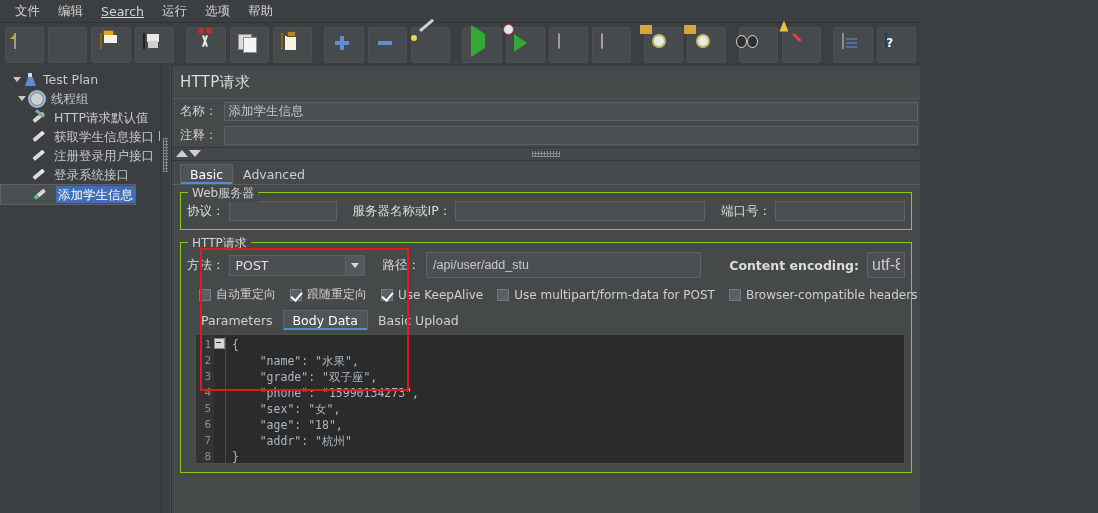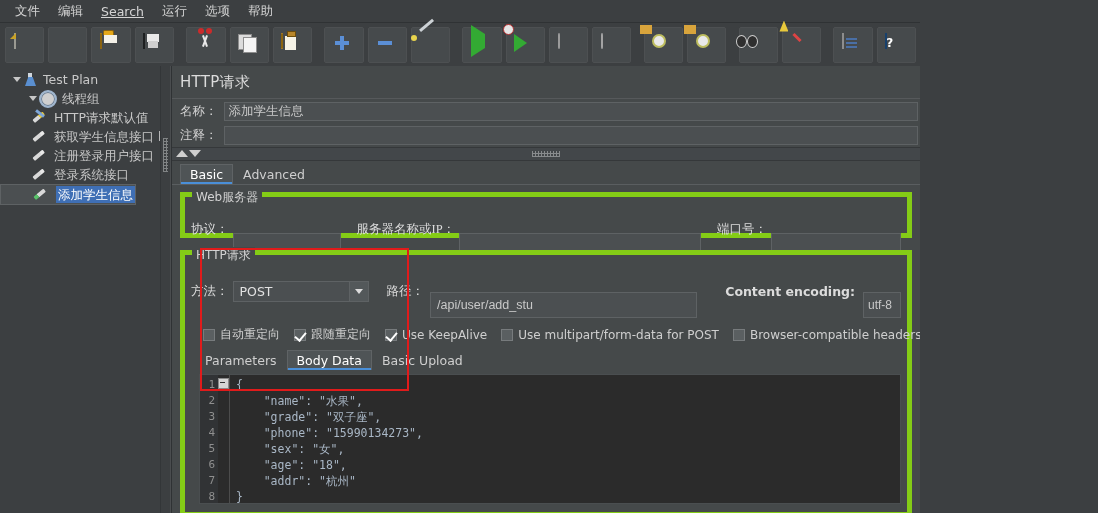--- a/index.html
+++ b/index.html
@@ -85,21 +85,21 @@
   .ic-help:before{content:"?";position:absolute;left:0;right:0;top:1px;text-align:center;color:#fff;
                   font-size:12px;font-weight:bold;line-height:16px;}
 
   
   .content{position:absolute;left:0;top:66px;right:0;bottom:0;display:flex;}
 
   
   .tree{width:160px;background:#3c3f41;padding-top:4px;position:relative;flex:none;}
   .trow{display:flex;align-items:center;height:19px;padding-left:4px;white-space:nowrap;}
   .trow.sel .tlabel{background:#3f6fb5;color:#ffffff;}
-  .ind1{padding-left:12px;} .ind2{padding-left:8px;margin-left:20px;} .ind3{padding-left:34px;}
+  .ind1{padding-left:12px;} .ind2{padding-left:17px;} .ind3{padding-left:34px;}
   .arrow{width:11px;height:11px;position:relative;flex:none;}
   .arrow:before{content:"";position:absolute;left:1px;top:3px;border-style:solid;border-width:5px 4px 0 4px;
                 border-color:#c7c7c7 transparent transparent transparent;}
   .tic{width:15px;height:15px;margin-right:3px;flex:none;position:relative;}
   .tic-plan:before{content:"";position:absolute;left:5px;top:1px;width:4px;height:5px;background:#cfd6dd;}
   .tic-plan:after{content:"";position:absolute;left:2px;top:5px;width:11px;height:9px;background:#5a8fd0;
                   clip-path:polygon(30% 0,70% 0,100% 100%,0 100%);}
   .tic-gear{width:14px;height:14px;border-radius:50%;background:#cfcfcf;border:2px solid #9fb6cf;
             box-shadow:0 0 0 1px #6c8097 inset;}
   .tic-chart:before{content:"";position:absolute;left:1px;bottom:2px;width:12px;height:2px;background:#d0d0d0;}
@@ -143,26 +143,26 @@
                 repeating-linear-gradient(90deg,#9a9d9e 0 1px,transparent 1px 3px);opacity:.8;}
 
   
   .tabs{display:flex;align-items:flex-end;padding-left:8px;height:20px;margin-top:3px;}
   .tab{padding:2px 9px 2px 9px;font-size:12.5px;color:#cfcfcf;border:1px solid transparent;
        border-bottom:none;line-height:15px;}
   .tab.active{background:#4f5456;color:#ffffff;border-color:#5f6365;box-shadow:inset 0 -2px 0 #4a8fd8;}
   .tabline{height:1px;background:#5a5e60;}
 
   
-  .group{margin:7px 8px 0 8px;border:5px solid #84cc16;padding:6px 6px 8px 6px;position:relative;}
+  .group{margin:7px 8px 0 8px;border:1px solid #84cc16;padding:6px 6px 8px 6px;position:relative;}
   .glegend{position:absolute;top:-8px;left:7px;background:#45494a;padding:0 4px;font-size:12px;color:#d2d2d2;}
 
   .inline{display:flex;align-items:center;}
   .ilabel{color:#dcdcdc;font-size:12.5px;white-space:nowrap;}
-  .ibox{height:20px;background:#4b4f51;border:1px solid #5e6264;box-sizing:border-box;margin-top:28px;}
+  .ibox{height:20px;background:#4b4f51;border:1px solid #5e6264;box-sizing:border-box;}
 
   
   .sel{height:21px;width:136px;background:#4b4f51;border:1px solid #5e6264;display:flex;align-items:center;
        justify-content:space-between;box-sizing:border-box;}
   .sel .v{padding-left:6px;color:#e2e2e2;font-size:12.5px;}
   .sel .ar{width:18px;height:19px;background:#53585a;border-left:1px solid #5e6264;
            display:flex;align-items:center;justify-content:center;}
   .sel .ar:after{content:"";border-style:solid;border-width:5px 4px 0 4px;
                  border-color:#dcdcdc transparent transparent transparent;}
 
@@ -345,40 +345,40 @@
         <div class="tab active">Basic</div>
         <div class="tab">Advanced</div>
       </div>
       <div class="tabline"></div>
 
       <div class="group" style="height:22px;">
         <span class="glegend">Web服务器</span>
         <div class="inline" style="margin-top:2px;">
           <span class="ilabel">协议：</span>
           <input class="ibox" style="width: 108px; margin-left: 4px; color: rgb(201, 201, 201); padding: 0px 4px; font-size: 12px;" value="">
-          <span class="ilabel" style="margin-left:16px;font-family:Liberation Serif, serif;">服务器名称或IP：</span>
+          <span class="ilabel" style="margin-left:16px;">服务器名称或IP：</span>
           <input class="ibox" style="flex: 1 1 0%; margin-left: 4px; color: rgb(201, 201, 201); padding: 0px 4px; font-size: 12px; min-width: 40px;" value="">
           <span class="ilabel" style="margin-left:16px;">端口号：</span>
           <input class="ibox" style="width: 130px; margin-left: 4px; color: rgb(201, 201, 201); padding: 0px 4px; font-size: 12px;" value="">
         </div>
       </div>
 
       <div class="group" style="margin-top:12px;">
         <span class="glegend">HTTP请求</span>
 
         <div class="inline" style="margin-top:3px;">
           <span class="ilabel">方法：</span>
           <div class="sel" style="margin-left:4px;">
             <span class="v">POST</span>
             <span class="ar"></span>
           </div>
           <span class="ilabel" style="margin-left:18px;">路径：</span>
           <input class="ibox" style="flex: 1 1 0%; height: 26px; margin-left: 6px; color: rgb(201, 201, 201); padding: 0px 6px; font-size: 12.5px;" value="/api/user/add_stu">
           <span class="ilabel" style="margin-left:28px;font-weight:bold;">Content encoding:</span>
-          <input class="ibox" style="width: 38px; height: 26px; margin-left: 8px; color: rgb(201, 201, 201); padding: 0px 4px; font-size: 12px;" value="utf-8">
+          <input class="ibox" style="width: 38px; height: 26px; margin-left: 8px; color: rgb(201, 201, 201); padding: 0px 4px; font-size: 16px;" value="utf-8">
         </div>
 
         <div class="cbrow">
           <label class="cb">
             <span class="box"></span>
             <span>自动重定向</span>
           </label>
           <label class="cb">
             <span class="box on"></span>
             <span>跟随重定向</span>

